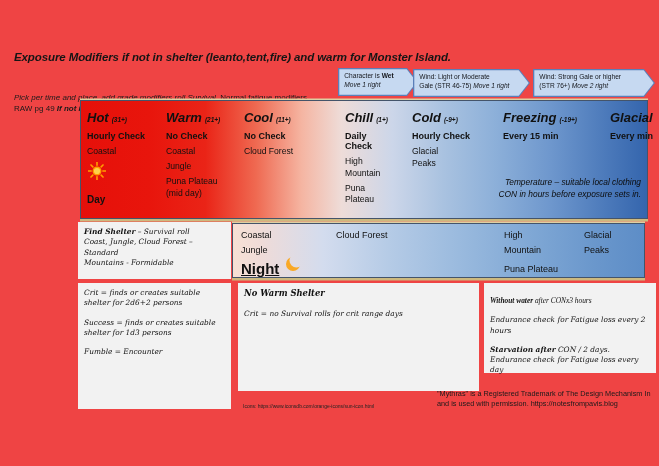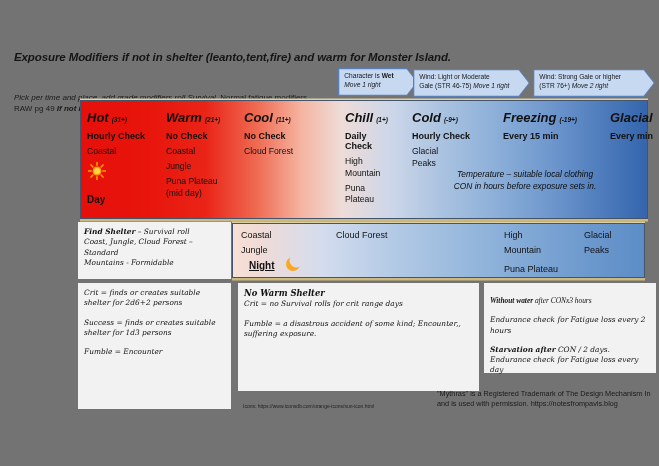--- a/index.html
+++ b/index.html
@@ -1,16 +1,16 @@
 <!DOCTYPE html>
 <html><head>
 <meta charset="utf-8">
 <style>
   html,body{margin:0;padding:0;background:#ffffff;}
-  #page{position:relative;width:659px;height:466px;background:#737373;overflow:hidden;
+  #page{position:relative;width:659px;height:466px;background:#ef4444;overflow:hidden;
         font-family:"Liberation Sans",sans-serif;color:#111;}
 
   
   .title{position:absolute;left:14px;top:51px;width:640px;
          font-size:11.5px;font-weight:bold;font-style:italic;color:#151515;letter-spacing:-.1px;}
   .subtitle{position:absolute;left:14px;top:69px;width:340px;font-size:8px;line-height:10.5px;color:#1a1a1a;margin-top:24px;}
   .it{font-style:italic;}
   .bi{font-style:italic;font-weight:bold;}
 
   
@@ -44,31 +44,31 @@
   .tcol:nth-child(6){left:422px;width:90px;}
   .tcol:nth-child(7){left:529px;width:60px;}
   .tname{font-size:13px;font-weight:bold;font-style:italic;}
   .trange{font-size:6.5px;font-weight:bold;font-style:italic;margin-left:3px;}
   .tcheck{font-size:9px;font-weight:bold;margin-top:5px;margin-bottom:5px;}
   .place{font-size:8.6px;line-height:11.5px;margin-bottom:3.5px;}
   .nowrap{white-space:nowrap;}
 
   .day-icon{position:absolute;left:7px;top:61px;}
   .day-label{position:absolute;left:6px;top:93px;font-size:10px;font-weight:bold;}
-  .temp-note{position:absolute;left:328px;top:68px;width:232px;text-align:center;
+  .temp-note{position:absolute;left:328px;top:76px;width:232px;text-align:right;
              font-size:8.4px;line-height:11.5px;font-style:italic;color:#0c0c0c;}
 
   .ngroup{position:absolute;top:4px;}
   .ngroup:nth-child(1){left:8px;width:70px;}
   .ngroup:nth-child(2){left:103px;width:92px;}
   .ngroup:nth-child(3){left:271px;width:58px;}
   .ngroup:nth-child(4){left:351px;width:50px;}
   .nplace{font-size:9px;line-height:15px;}
   .gap-top{margin-top:4px;}
-  .night-label{position:absolute;left:16px;top:36px;font-size:10px;font-weight:bold;text-decoration:underline;}
+  .night-label{position:absolute;left:8px;top:36px;font-size:15px;font-weight:bold;text-decoration:underline;}
   .moon-icon{position:absolute;left:52px;top:32px;}
 
   
   .graybox{position:absolute;background:#f2f2f2;box-sizing:border-box;
            font-family:"DejaVu Serif",serif;font-style:italic;
            font-size:7.4px;line-height:10.3px;color:#111;padding:5px 6px;}
   #shelter-box{left:78px;top:222px;width:153px;height:57px;}
   #finder-box{left:78px;top:283px;width:153px;height:126px;}
   #nowarm-box{left:238px;top:283px;width:241px;height:108px;}
   #water-box{left:484px;top:283px;width:172px;height:90px;}
@@ -215,22 +215,21 @@
   </div>
 
   <div class="graybox" id="finder-box">
     <p class="gb-p">Crit = finds or creates suitable shelter for 2d6+2 persons</p>
     <p class="gb-p">Success = finds or creates suitable shelter for 1d3 persons</p>
     <p class="gb-p tight">Fumble = Encounter</p>
   </div>
 
   <div class="graybox" id="nowarm-box">
     <div class="gb-title">No Warm Shelter</div>
-    <p class="gb-p" style="margin-top:1px;">Crit = no Survival rolls for crit range days</p>
-    <p class="gb-p tight">Fumble = a disastrous accident of some kind; Encounter,, suffering exposure.</p>
+    <p class="gb-p" style="margin-top:11px;">Crit = no Survival rolls for crit range days</p>
   </div>
 
   <div class="graybox" id="water-box">
     <p class="gb-p" style="margin-top:8px;font-family:Liberation Serif, serif;"><b>Without water</b><span> after CONx3 hours</span></p>
     <p class="gb-p">Endurance check for Fatigue loss every 2 hours</p>
     <p class="gb-p tight"><b>Starvation after</b><span> CON / 2 days.</span><br>
     <span>Endurance check for Fatigue loss every day</span></p>
   </div>
 
   <div class="icons-credit">Icons: https://www.iconsdb.com/orange-icons/sun-icon.html</div>

